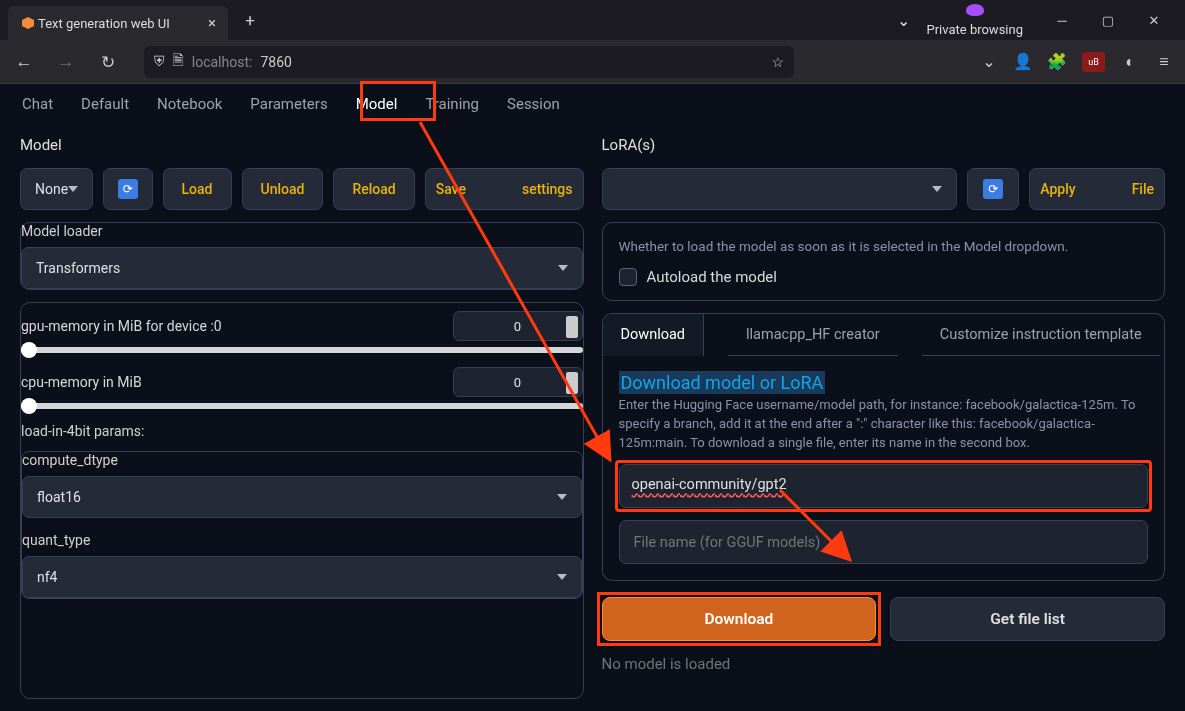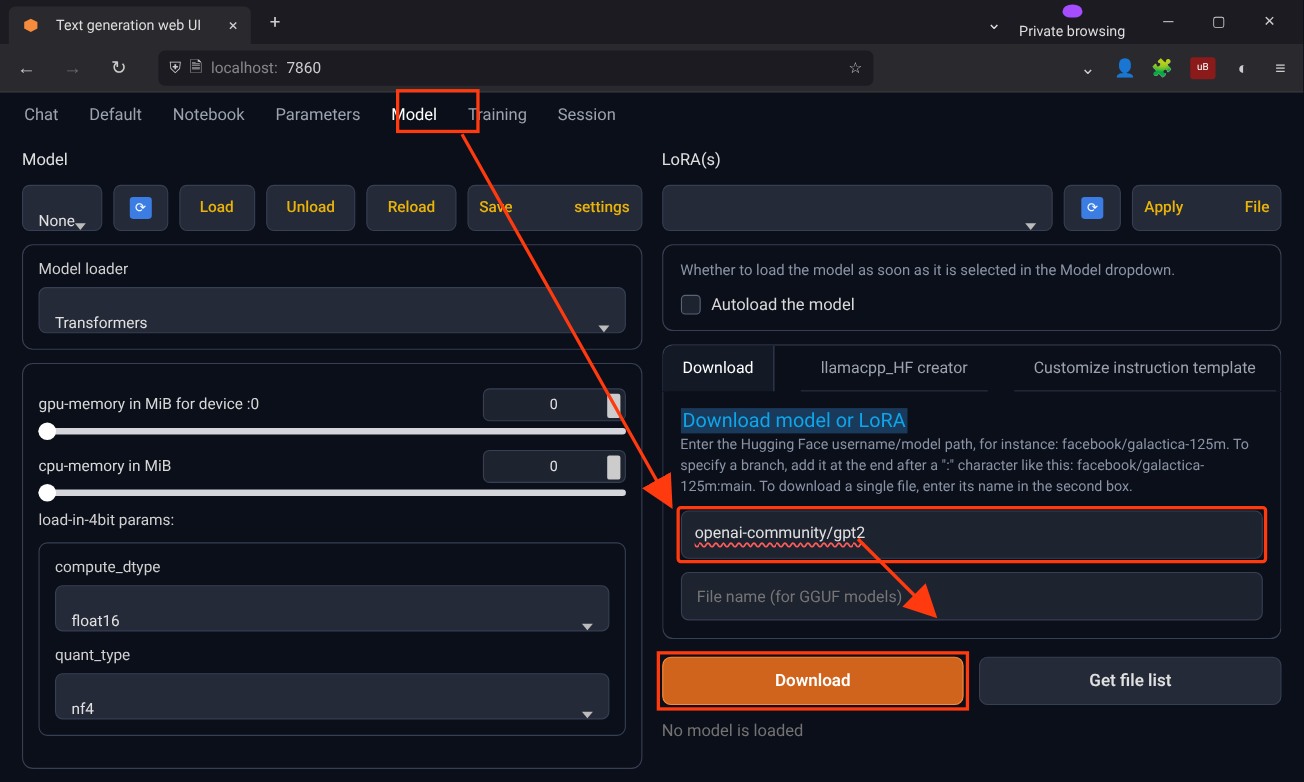--- a/index.html
+++ b/index.html
@@ -1,20 +1,20 @@
 <!DOCTYPE html>
 <html><head>
 <meta charset="utf-8">
 <style>
 * { box-sizing: border-box; margin: 0; padding: 0; font-family: -apple-system, BlinkMacSystemFont, "Segoe UI", Roboto, sans-serif; }
 body { background: #0b0f19; color: #e0e0e0; width: 1185px; height: 711px; overflow: hidden; position: relative; }
 
 
 .titlebar { height: 40px; background: #1c1b22; display: flex; align-items: center; padding: 0 8px; }
-.tab { background: #2a2a2e; border-radius: 6px 6px 0 0; height: 34px; margin-top: 6px; display: flex; align-items: center; padding: 0 12px; gap: 15px; color: #ddd; font-size: 13px; width: 220px; position: relative; }
+.tab { background: #2a2a2e; border-radius: 6px 6px 0 0; height: 34px; margin-top: 6px; display: flex; align-items: center; padding: 0 12px; gap: 2px; color: #ddd; font-size: 13px; width: 220px; position: relative; }
 .tab .favicon { width: 16px; height: 16px; display: flex; align-items: center; justify-content: center; }
 .tab .close { margin-left: auto; font-size: 15px; color: #ccc; cursor: pointer; }
 .newtab { margin-left: 8px; width: 28px; height: 28px; display: flex; align-items: center; justify-content: center; color: #ccc; cursor: pointer; font-size: 17px; border-radius: 4px; }
 .titlebar-right { margin-left: auto; display: flex; align-items: center; gap: 16px; color: #ddd; }
 .private-badge { display: flex; align-items: center; gap: 6px; font-size: 13px; flex-direction: column; }
 .mask-icon { width: 18px; height: 12px; background: #a64dff; border-radius: 50% 50% 40% 40%; position: relative; }
 .win-controls { display: flex; gap: 0; }
 .win-btn { width: 46px; height: 40px; display: flex; align-items: center; justify-content: center; color: #ccc; font-size: 13px; }
 
 .addrbar { height: 44px; background: #2a2a2e; display: flex; align-items: center; padding: 0 8px; gap: 10px; border-bottom: 1px solid #3a3a3e; }
@@ -29,30 +29,30 @@
 .app-tabs { height: 40px; display: flex; align-items: center; gap: 28px; padding: 0 22px; font-size: 15px; color: #9ca3af; position: relative; }
 .app-tab { cursor: pointer; padding: 8px 0; }
 .app-tab.active { color: #fff; }
 .model-tab-highlight { position: absolute; border: 3px solid #ff3a0f; pointer-events: none; }
 
 .content { display: flex; padding: 12px 20px; gap: 18px; height: calc(100% - 124px); }
 .col { flex: 1; display: flex; flex-direction: column; gap: 12px; min-width: 0; }
 .section-label { font-size: 15px; color: #e0e0e0; margin-bottom: 2px; }
 
 .btn-row { display: flex; gap: 10px; align-items: stretch; }
-.dropdown { background: #242a38; border: 1px solid #373f54; border-radius: 7px; height: 42px; display: flex; align-items: flex-end; padding: 0 14px; color: #e0e0e0; font-size: 14px; cursor: pointer; position: relative; }
+.dropdown { background: #242a38; border: 1px solid #373f54; border-radius: 7px; height: 42px; display: flex; align-items: center; padding: 0 14px; color: #e0e0e0; font-size: 14px; cursor: pointer; position: relative; }
 .dropdown.flex { flex: 1; }
 .caret { border-left: 5px solid transparent; border-right: 5px solid transparent; border-top: 6px solid #bbb; margin-left: auto; }
 .small-btn { background: #242a38; border: 1px solid #373f54; border-radius: 7px; height: 42px; display: flex; align-items: center; justify-content: center; padding: 0 8px; cursor: pointer; }
 .icon-btn { width: 52px; color: #fff; font-size: 13px; }
 .icon-btn .ibox { width: 20px; height: 20px; background: #3b7de3; border-radius: 3px; display: flex; align-items: center; justify-content: center; font-size: 12px; }
 .text-btn { padding: 0 18px; color: #eab308; font-size: 14px; font-weight: 500; }
 .text-btn.multiline { padding: 4px 10px; line-height: 1.15; text-align: center; font-size: 14px; gap: 28px; }
 
-.panel { background: transparent; border: 1px solid #373f54; border-radius: 10px; padding: 14px; }
+.panel { background: transparent; border: 1px solid #373f54; border-radius: 10px; padding: 0; }
 .panel-inner-label { font-size: 14px; color: #d0d0d0; margin-bottom: 8px; }
 .wide-dd { width: 100%; }
 
 .slider-group { margin-top: 8px; }
 .slider-row { display: flex; align-items: center; justify-content: space-between; margin-bottom: 6px; }
 .slider-label { font-size: 14px; color: #d8d8d8; }
 .numbox { background: #1e2330; border: 1px solid #373f54; border-radius: 6px; height: 30px; width: 130px; display: flex; align-items: center; justify-content: center; color: #e0e0e0; font-size: 13px; position: relative; }
 .numbox .spin { position: absolute; right: 4px; top: 4px; width: 12px; height: 22px; background: #ccc; border-radius: 2px; }
 .slider-track { height: 6px; background: #d4d6dc; border-radius: 3px; position: relative; margin-top: 6px; margin-bottom: 14px; }
 .slider-thumb { position: absolute; left: 0; top: -5px; width: 16px; height: 16px; background: #fff; border-radius: 50%; }

